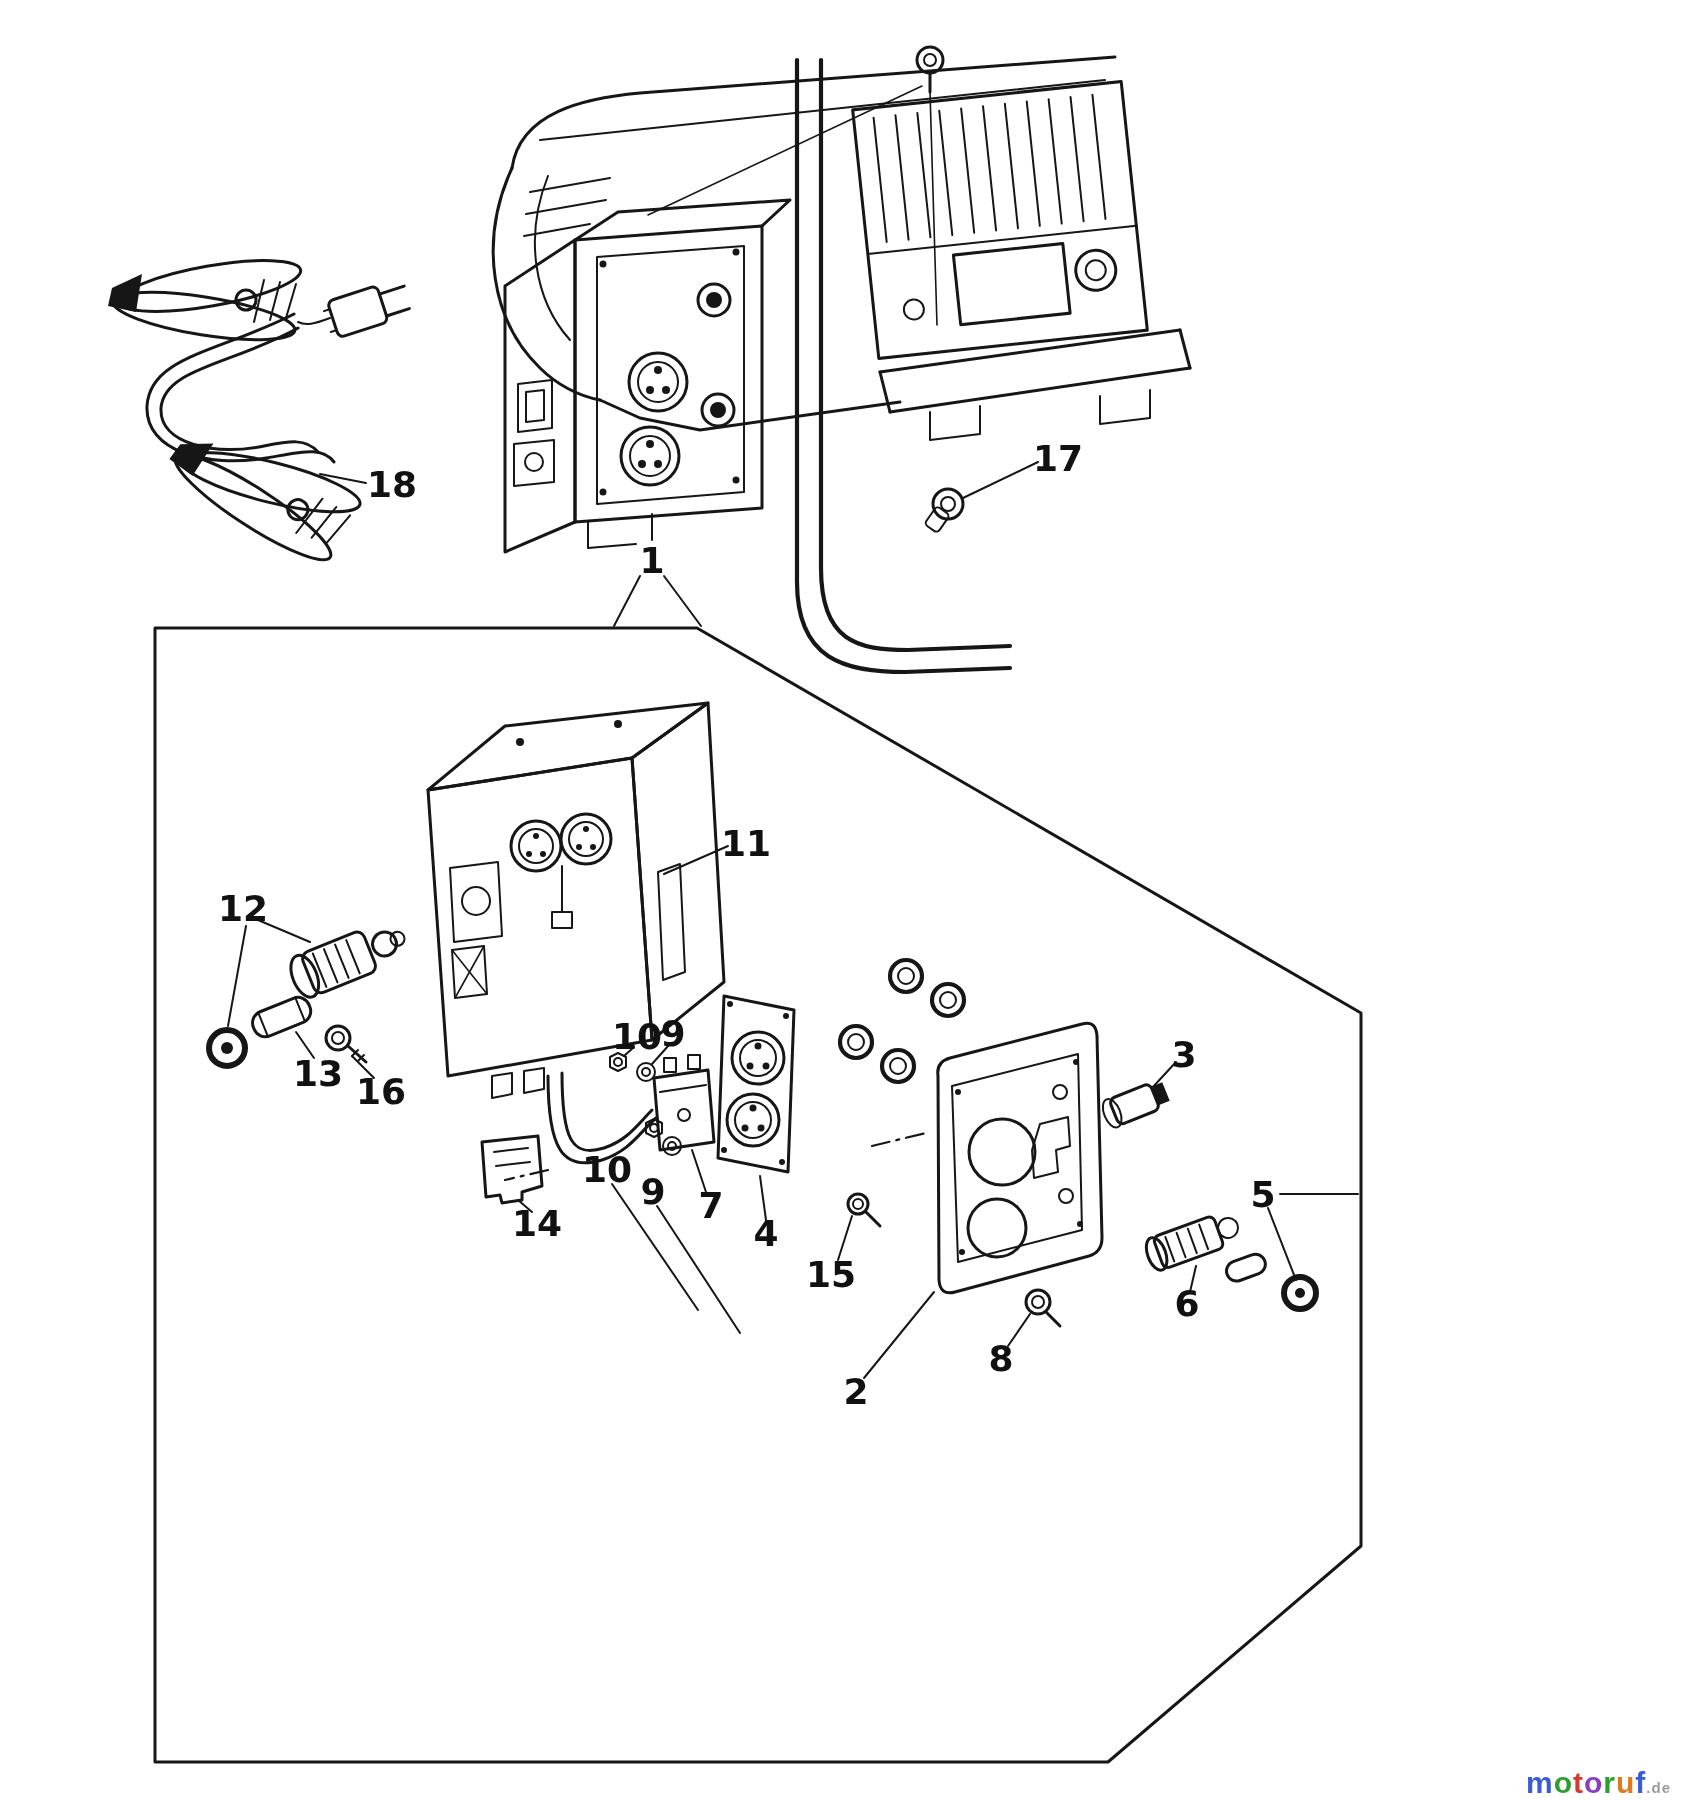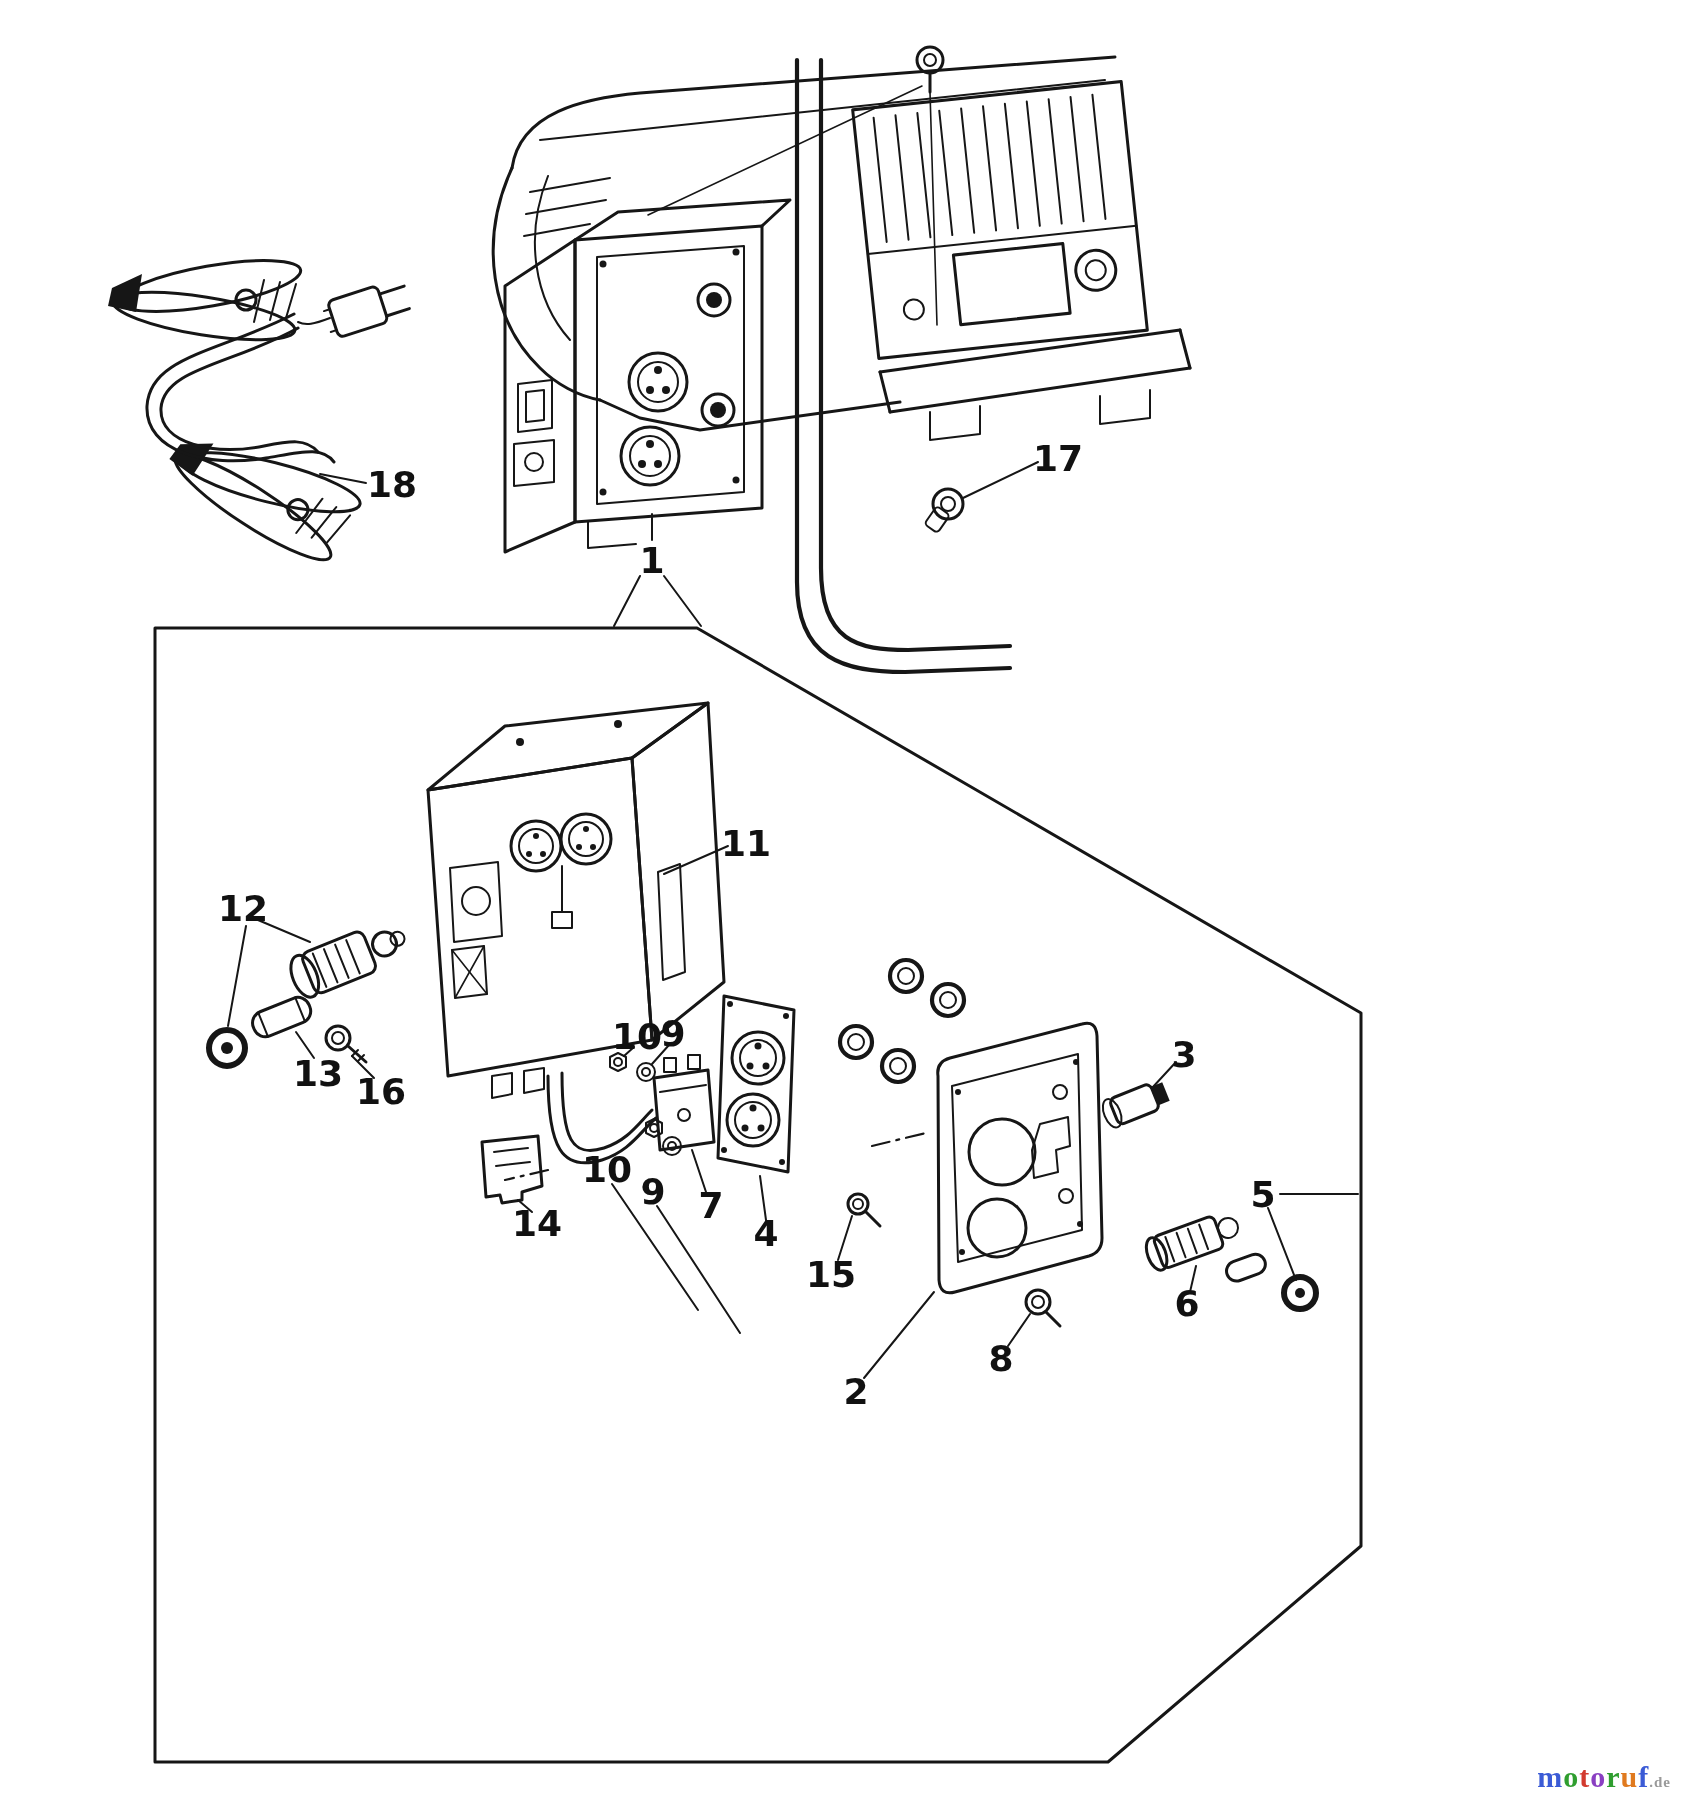--- a/index.html
+++ b/index.html
@@ -11,22 +11,22 @@
   .art       { stroke:var(--ink,#161616); stroke-width:3; fill:none; stroke-linecap:round; stroke-linejoin:round; }
   .thin      { stroke-width:2; }
   .hair      { stroke-width:1.6; }
   .thick     { stroke-width:4.2; }
   .ring      { stroke-width:6; }
   .fill-dark { fill:var(--ink,#161616); stroke:none; }
   .dashdot   { stroke-dasharray:18 7 3 7; stroke-width:2.2; }
   .callout   { font-family:"DejaVu Sans",sans-serif; font-weight:600; font-size:36px;
                fill:#111; stroke:none; text-anchor:middle; dominant-baseline:central; }
 
-  .watermark { position:absolute; right:16px; bottom:6px;
-               font-family:Liberation Serif, serif; font-weight:bold; font-size:30px;
+  .watermark { position:absolute; right:16px; bottom:0;
+               font-family:Liberation Sans, sans-serif; font-weight:bold; font-size:30px;
                letter-spacing:1px; user-select:none; }
   .watermark .suffix { font-size:15px; font-weight:bold; }
 </style>
 </head>
 <body>
 
 <div class="stage">
   <svg class="diagram" width="1687" height="1800" viewBox="0 0 1687 1800">
 
     <g>

